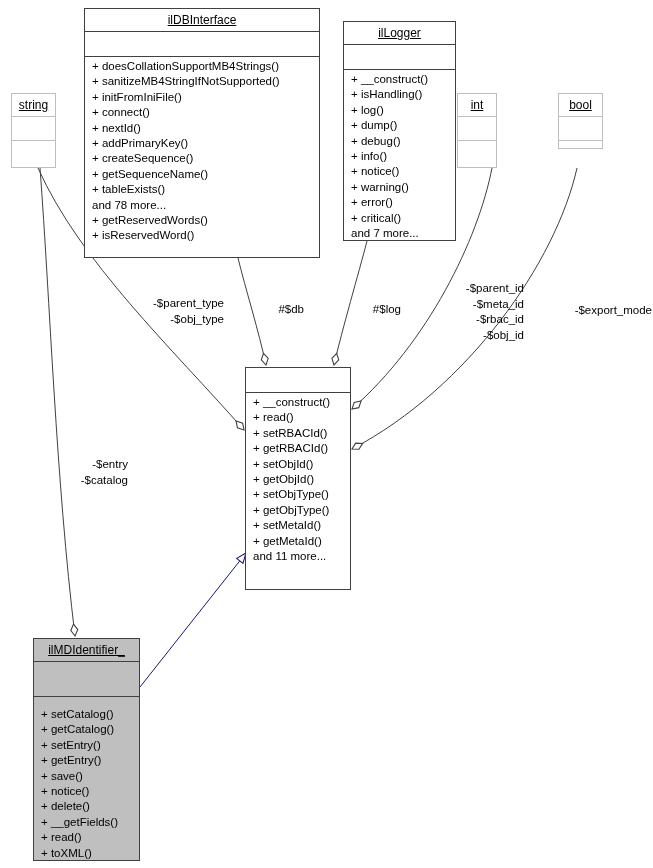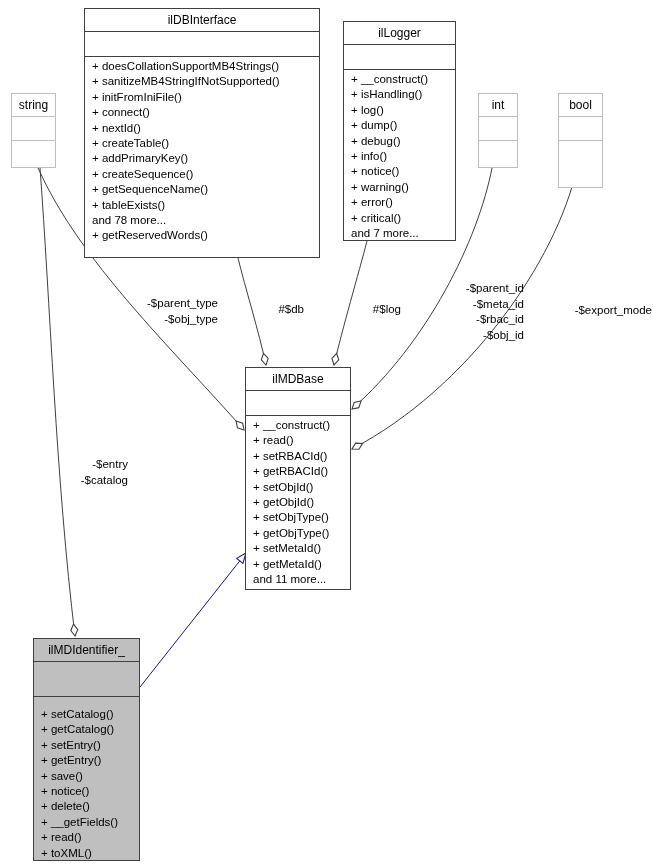--- a/index.html
+++ b/index.html
@@ -25,21 +25,21 @@
     position:absolute; display:flex; flex-direction:column;
     background:#ffffff; border:1px solid var(--node-border);
     --bc:var(--node-border);
     font-size:11.5px; color:var(--text);
   }
   .uml-node.typebox{ border-color:var(--type-border); --bc:var(--type-border); }
   .uml-node.highlight{ background:var(--highlight);gap:8px; }
   .uml-title{
     height:23px; line-height:23px; text-align:center;
     font-size:12px; border-bottom:1px solid var(--bc);
-    overflow:hidden; white-space:nowrap;
+    overflow:hidden; white-space:nowrap;text-decoration:underline;
   }
   .uml-attrs{ border-bottom:1px solid var(--bc); }
   .attrs-24{ height:24px; }
   .attrs-25{ height:25px; }
   .attrs-27{ height:27px; }
   .uml-methods{
     flex:1; padding:2px 2px 0 7px;
     line-height:15.4px; white-space:nowrap; overflow:hidden;
   }
   .uml-empty{ flex:1; }
@@ -75,27 +75,27 @@
 
   <div class="uml-node" style="left:84px; top:8px; width:236px; height:250px;">
     <div class="uml-title">ilDBInterface</div>
     <div class="uml-attrs attrs-25"></div>
     <div class="uml-methods">
         <div class="member">+ doesCollationSupportMB4Strings()</div>
         <div class="member">+ sanitizeMB4StringIfNotSupported()</div>
         <div class="member">+ initFromIniFile()</div>
         <div class="member">+ connect()</div>
         <div class="member">+ nextId()</div>
-        <div class="member">+ createTable()</div>
         <div class="member">+ addPrimaryKey()</div>
         <div class="member">+ createSequence()</div>
         <div class="member">+ getSequenceName()</div>
         <div class="member">+ tableExists()</div>
         <div class="member">and 78 more...</div>
         <div class="member">+ getReservedWords()</div>
+        <div class="member">+ isReservedWord()</div>
       </div>
   </div>
 
   <div class="uml-node" style="left:343px; top:21px; width:113px; height:220px;">
     <div class="uml-title">ilLogger</div>
     <div class="uml-attrs attrs-25"></div>
     <div class="uml-methods">
         <div class="member">+ __construct()</div>
         <div class="member">+ isHandling()</div>
         <div class="member">+ log()</div>
@@ -109,34 +109,33 @@
         <div class="member">and 7 more...</div>
       </div>
   </div>
 
   <div class="uml-node typebox" style="left:11px; top:93px; width:45px; height:75px;">
     <div class="uml-title">string</div>
     <div class="uml-attrs attrs-24"></div>
     <div class="uml-empty"></div>
   </div>
 
-  <div class="uml-node typebox" style="left:478px; top:93px; width:40px; height:75px;">
+  <div class="uml-node typebox" style="left:457px; top:93px; width:40px; height:75px;">
     <div class="uml-title">int</div>
     <div class="uml-attrs attrs-24"></div>
     <div class="uml-empty"></div>
   </div>
 
-  <div class="uml-node typebox" style="left:558px; top:93px; width:45px; height:95px;">
+  <div class="uml-node typebox" style="left:558px; top:93px; width:45px; height:56px;">
     <div class="uml-title">bool</div>
     <div class="uml-attrs attrs-24"></div>
     <div class="uml-empty"></div>
   </div>
 
   <div class="uml-node" style="left:245px; top:367px; width:106px; height:223px;">
-    <div class="uml-title">ilMDBase</div>
     <div class="uml-attrs attrs-25"></div>
     <div class="uml-methods">
         <div class="member">+ __construct()</div>
         <div class="member">+ read()</div>
         <div class="member">+ setRBACId()</div>
         <div class="member">+ getRBACId()</div>
         <div class="member">+ setObjId()</div>
         <div class="member">+ getObjId()</div>
         <div class="member">+ setObjType()</div>
         <div class="member">+ getObjType()</div>
@@ -159,21 +158,21 @@
         <div class="member">+ delete()</div>
         <div class="member">+ __getFields()</div>
         <div class="member">+ read()</div>
         <div class="member">+ toXML()</div>
         <div class="member">+ _getIds()</div>
       </div>
   </div>
 
   <div class="edge-label" style="left:254px; top:302px; width:50px;">#$db</div>
   <div class="edge-label" style="left:351px; top:302px; width:50px;">#$log</div>
-  <div class="edge-label" style="left:138px; top:296px; width:80px;">-$parent_type
+  <div class="edge-label" style="left:144px; top:296px; width:80px;">-$parent_type
 -$obj_type</div>
   <div class="edge-label" style="left:452px; top:281px; width:72px;">-$parent_id
 -$meta_id
 -$rbac_id
 -$obj_id</div>
   <div class="edge-label" style="left:552px; top:303px; width:100px;">-$export_mode</div>
   <div class="edge-label" style="left:58px; top:457px; width:70px;">-$entry
 -$catalog</div>
 
 </div>

